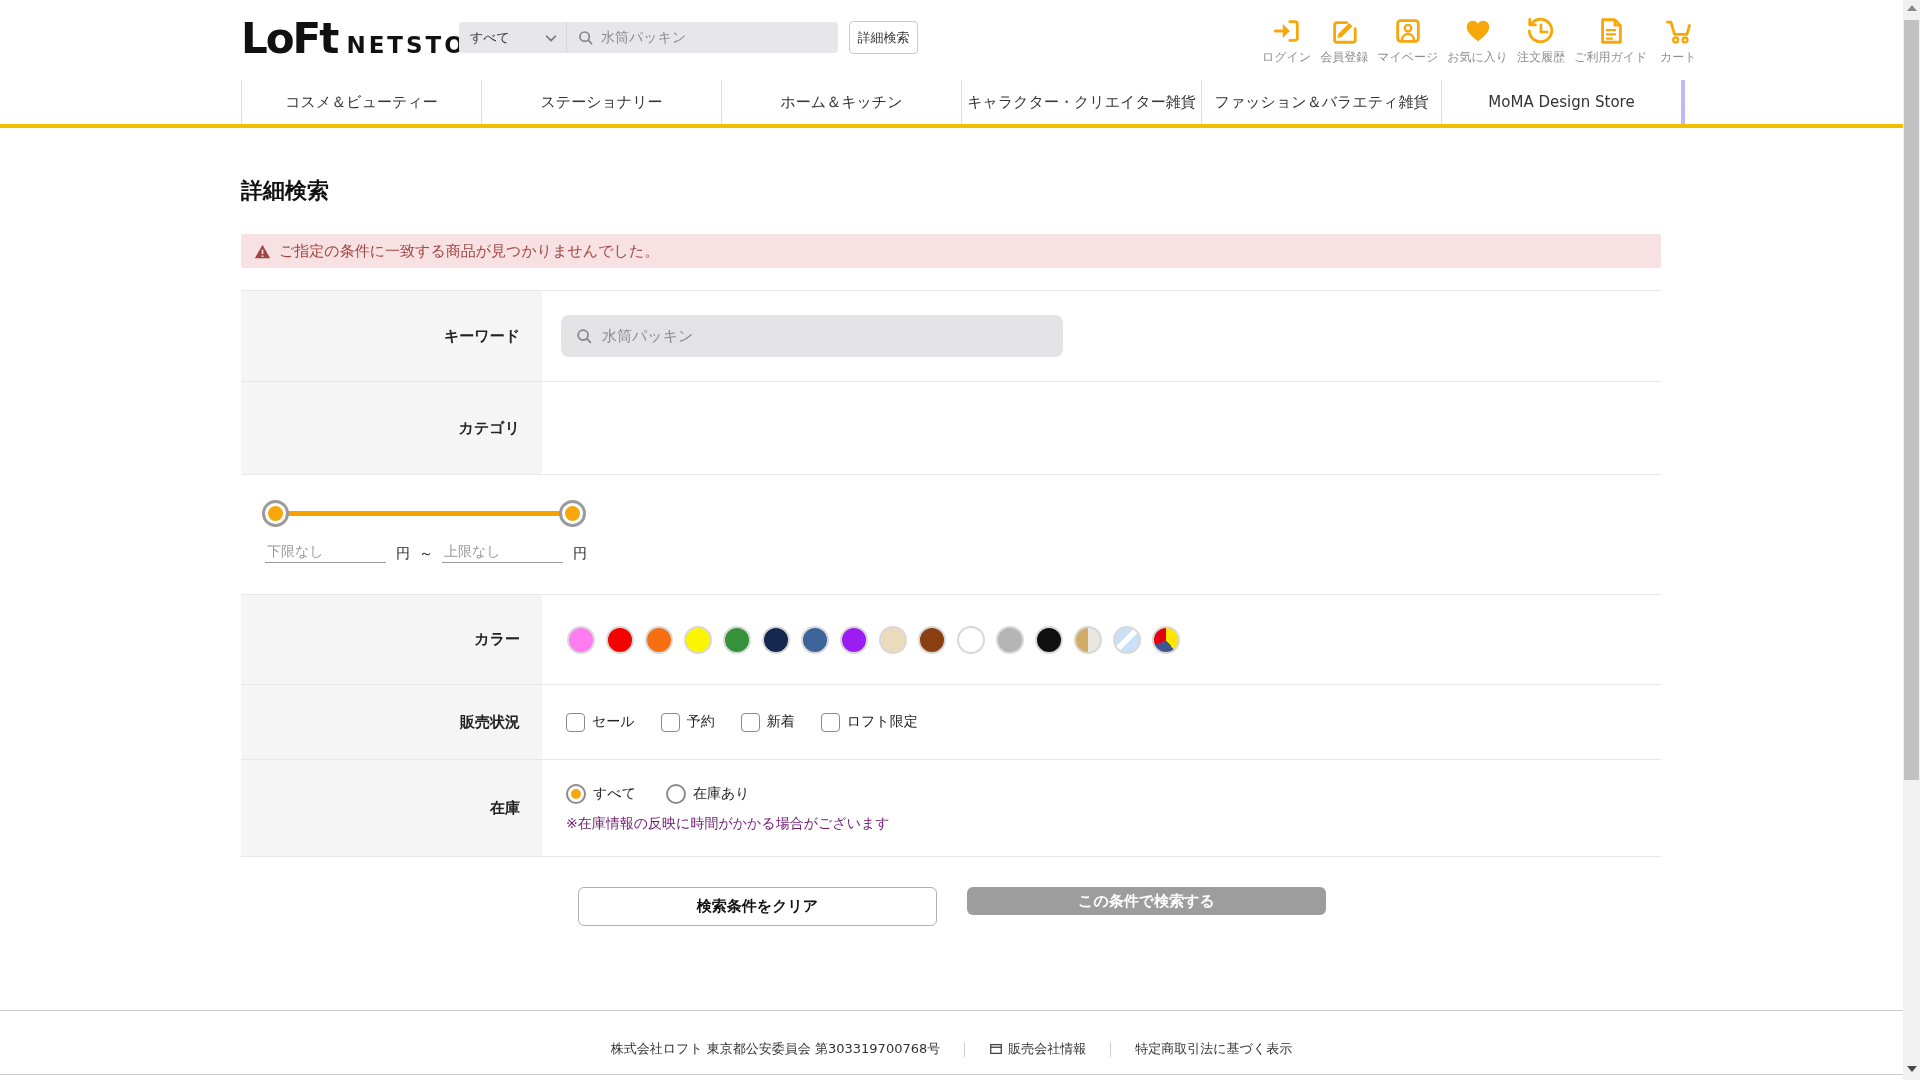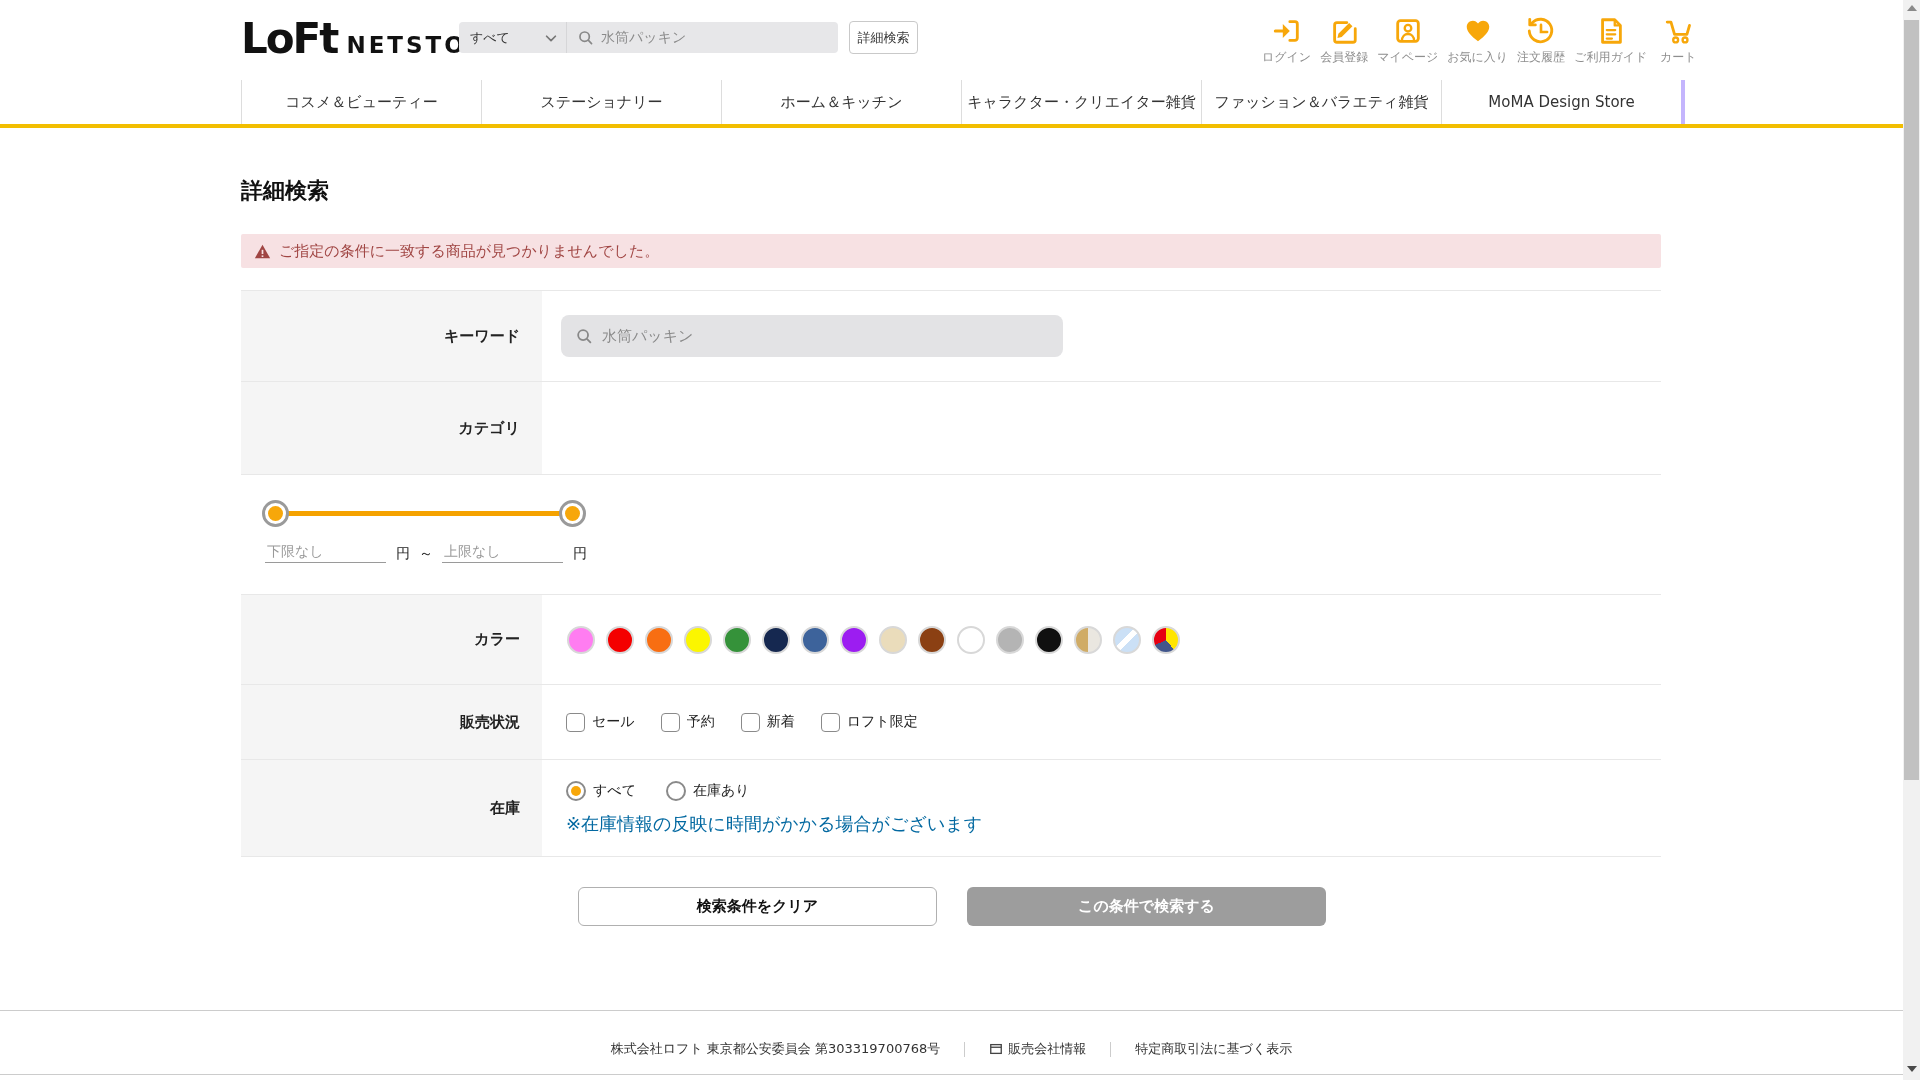--- a/index.html
+++ b/index.html
@@ -89,26 +89,26 @@
   .check-row { display:flex; gap:26px; margin-left:5px; }
   .check-group { display:flex; align-items:center; gap:7px; cursor:pointer; }
   .checkbox { width:19px; height:19px; border:1.5px solid #8a8a8a; border-radius:4px; background:#fff; }
   .opt-label { font-size:14px; color:#222; }
 
   .radio-row { display:flex; gap:30px; margin-left:5px; }
   .radio-group { display:flex; align-items:center; gap:7px; cursor:pointer; }
   .radio { width:20px; height:20px; border:2px solid #8a8a8a; border-radius:50%; background:#fff;
     display:flex; align-items:center; justify-content:center; }
   .radio.on::after { content:""; width:10px; height:10px; border-radius:50%; background:#F7A70A; }
-  .stock-note { font-size:18px; color:#0369a1; margin-top:11px; margin-left:5px; }
+  .stock-note { font-size:14px; color:#701a75; margin-top:11px; margin-left:5px; }
 
   .btn-clear { position:absolute; left:578px; top:887px; width:359px; height:39px;
     background:#fff; border:1px solid #b0b0b0; border-radius:6px; font-size:15px; font-weight:bold;
     color:#111; display:flex; align-items:center; justify-content:center; cursor:pointer; }
-  .btn-search { position:absolute; left:967px; top:887px; width:359px; height:39px;
+  .btn-search { position:absolute; left:967px; top:887px; width:359px; height:28px;
     background:#9D9D9D; border:none; border-radius:6px; font-size:15px; font-weight:bold;
     color:#fff; display:flex; align-items:center; justify-content:center; cursor:pointer; }
 
   
   .footer-top-line { position:absolute; left:0; top:1010px; width:1903px; height:1px; background:#ccc; }
   .footer-row { position:absolute; left:0; top:1040px; width:1903px; display:flex;
     align-items:center; justify-content:center; gap:24px; font-size:13px; color:#333; }
   .f-divider { width:1px; height:15px; background:#ccc; }
   .f-link { display:flex; align-items:center; gap:5px; cursor:pointer; }
   .footer-bottom-line { position:absolute; left:0; top:1074px; width:1903px; height:1px; background:#ccc; }

